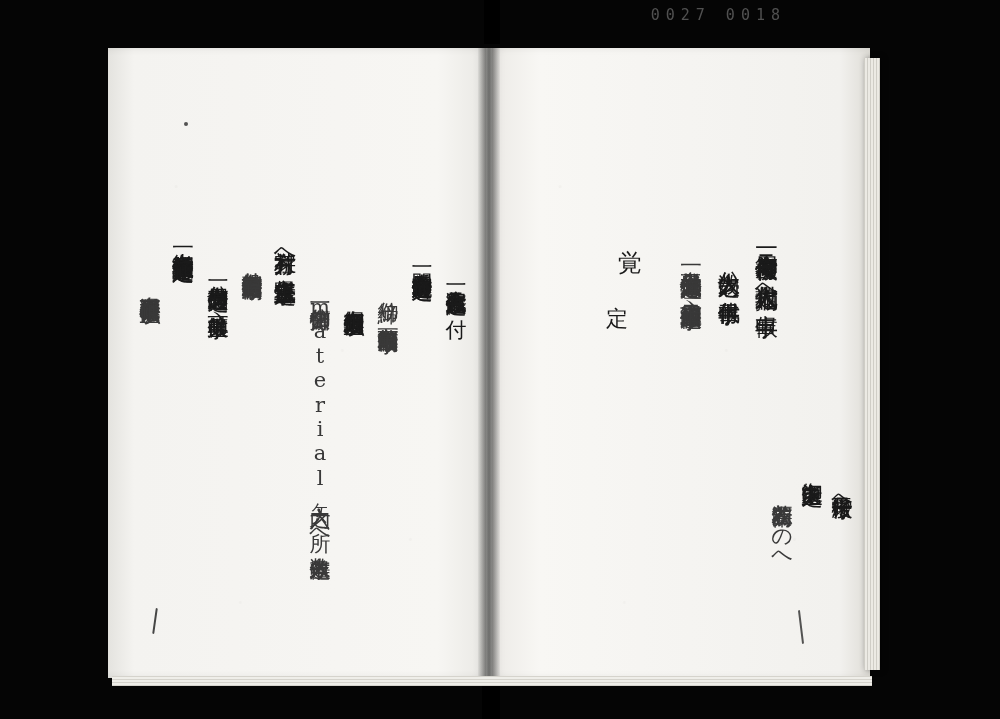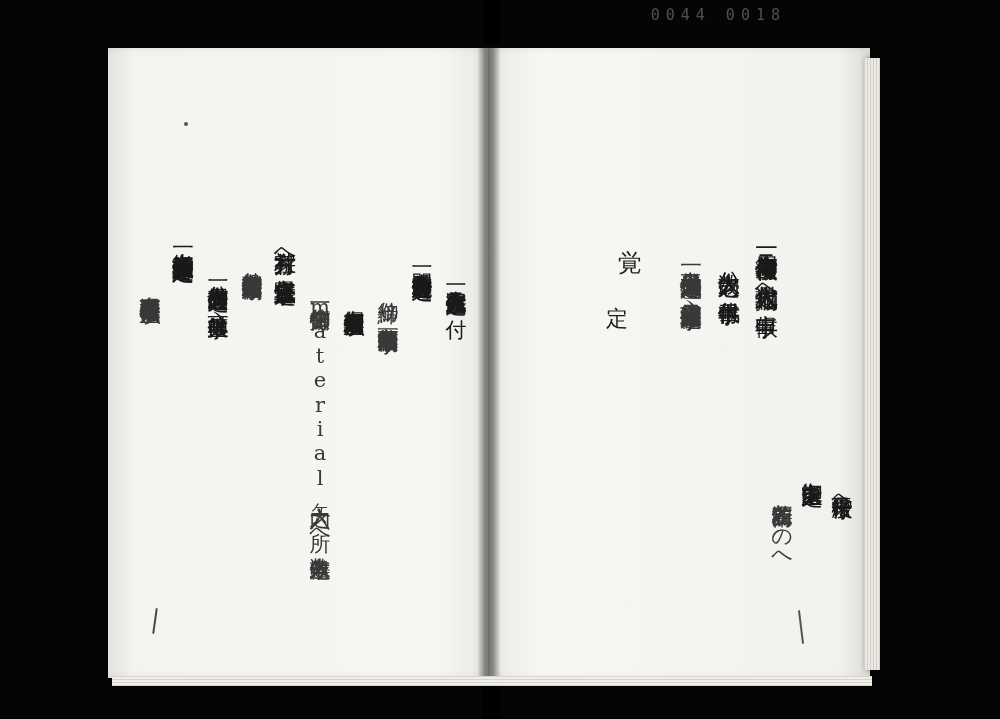--- a/index.html
+++ b/index.html
@@ -207,21 +207,21 @@
 </style>
 </head>
 <body>
 
 <div id="stage">
   <div class="film-frame"></div>
 
   <div class="notch"></div>
   <div class="notch-bottom"></div>
 
-  <div class="frame-number">0044  0018</div>
+  <div class="frame-number">0027  0018</div>
 
   <div class="book">
 
     <div class="page left">
       <div class="speckle"></div>
       <div class="inkdot" style="left:76px; top:74px;"></div>
       <div class="vtext-area lp">
         <div class="vline l1 ink-soft">一今度人数七人召連罷越候ニ付</div>
         <div class="vline l2 ink-soft">一門番人并寄合方御用向之儀者是迄之通</div>
         <div class="vline l3 ink-pale">御締り方等万端無油断相勤可申候事</div>

